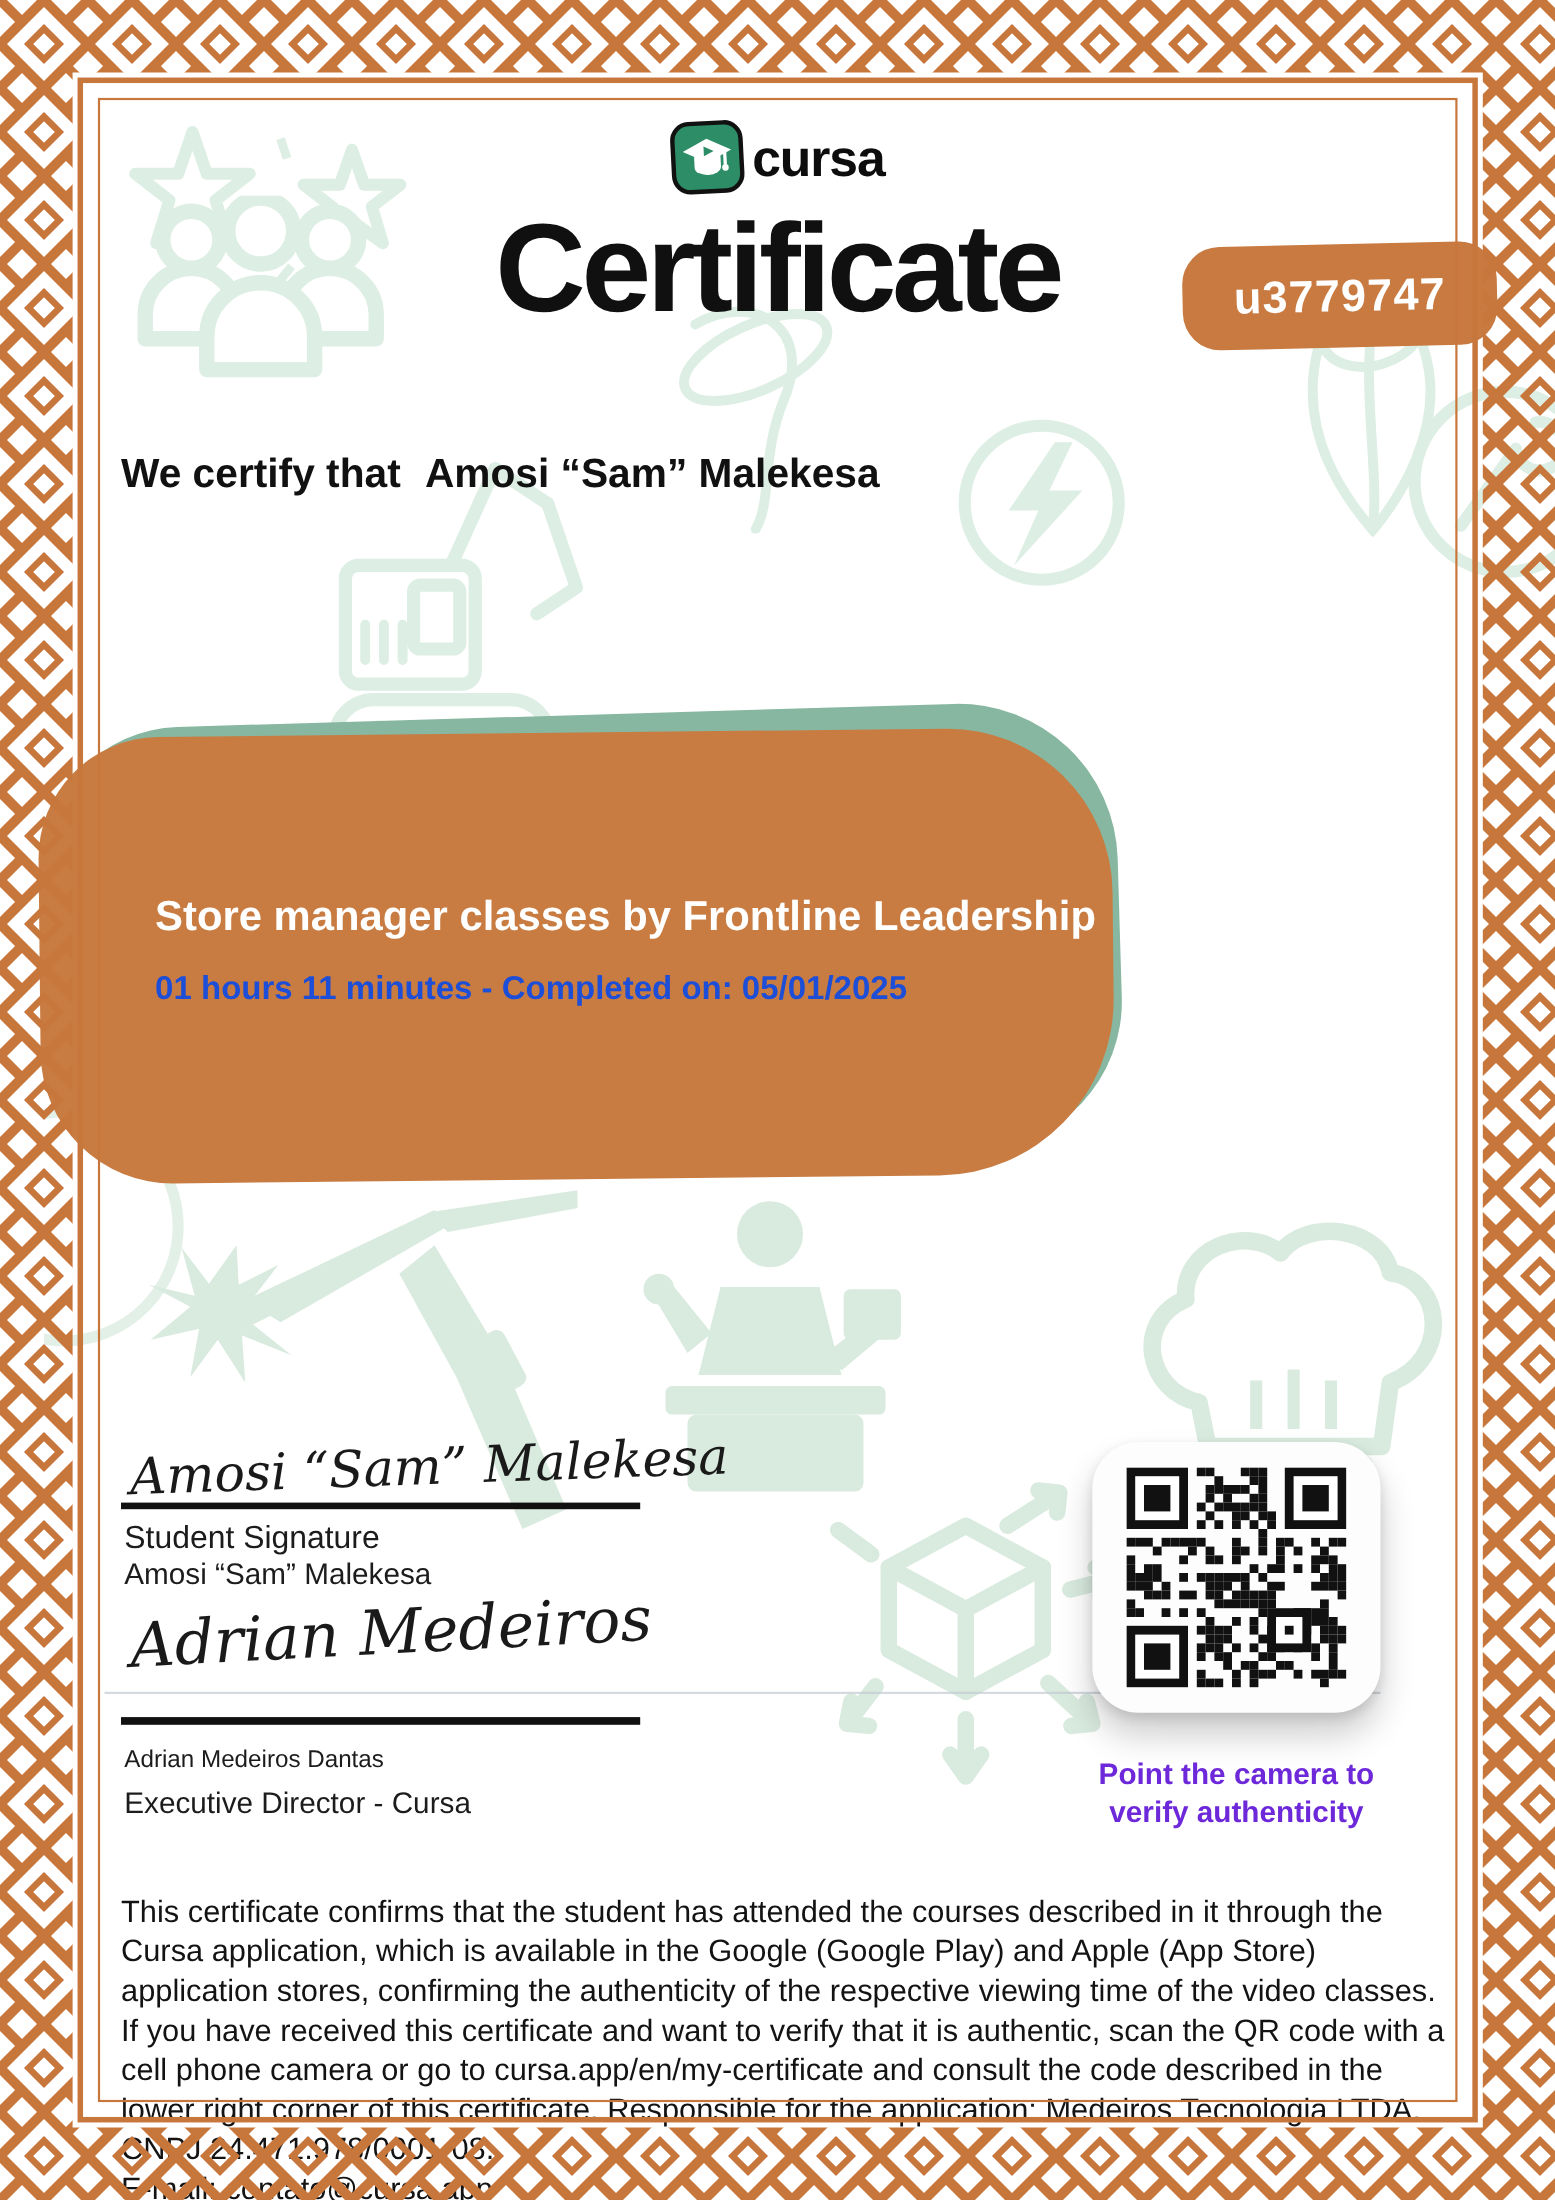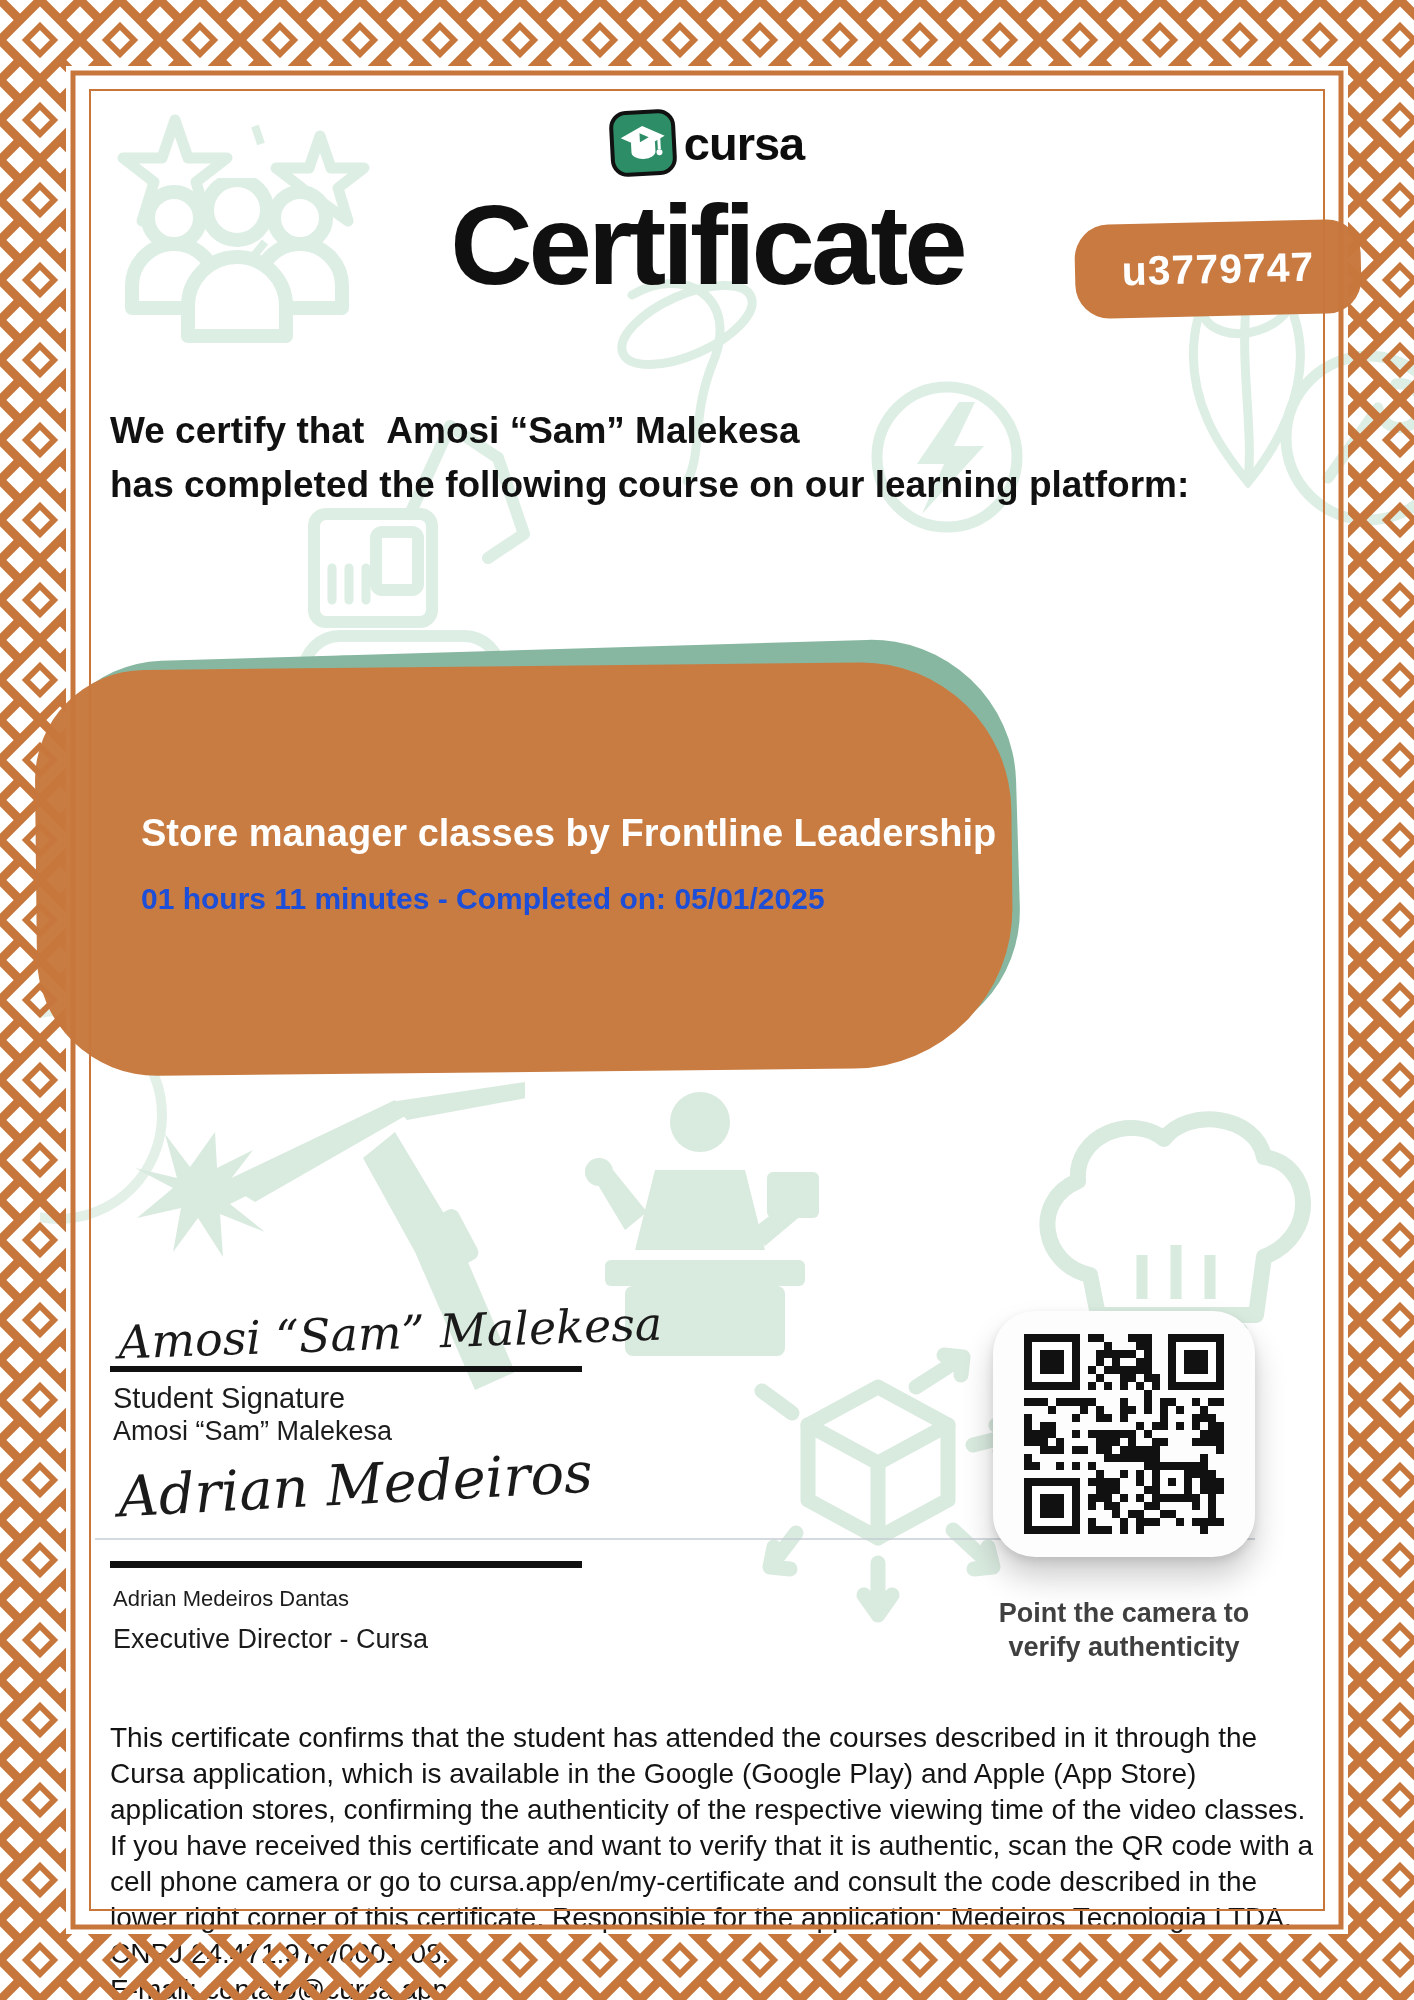--- a/index.html
+++ b/index.html
@@ -36,21 +36,21 @@
   .script{font-family:"DejaVu Serif",serif;font-style:italic;color:#1a1a1a;z-index:2;white-space:nowrap;}
   .sig1{left:118px;top:1306px;font-size:46px;transform:rotate(-2deg);}
   .sig2{left:118px;top:1452px;font-size:56px;transform:rotate(-3deg);}
   .sigline{position:absolute;background:#111;z-index:2;}
   .faintline{position:absolute;left:95px;top:1538px;width:1160px;height:2px;background:#c2cbd1;opacity:.7;z-index:1;}
   .siglabel{position:absolute;left:113px;color:#1c1c1c;z-index:2;}
   
   .qr-card{position:absolute;left:993px;top:1311px;width:262px;height:246px;background:#fdfdfd;border-radius:42px;
     box-shadow:0 20px 32px rgba(0,0,0,.20), 0 4px 10px rgba(0,0,0,.10);z-index:2;
     display:flex;align-items:center;justify-content:center;}
-  .qr-caption{position:absolute;left:958px;top:1596px;width:332px;text-align:center;color:#404040;
+  .qr-caption{position:absolute;left:958px;top:1596px;width:332px;text-align:center;color:#6d28d9;
     font-size:27px;font-weight:700;line-height:34px;z-index:2;}
   
   .footer{position:absolute;left:110px;top:1720px;width:1208px;color:#131313;font-size:28px;line-height:36px;z-index:2;}
   .footer .email{margin-top:0;}
   
   .frame{position:absolute;left:0;top:0;z-index:5;pointer-events:none;}
 </style>
 </head>
 <body>
 
@@ -159,21 +159,20 @@
         <circle cx="41" cy="33" r="3" fill="#fff"></circle>
       </svg>
     </div>
     <div class="logo-text">cursa</div>
   </div>
 
   <div class="cert-title">Certificate</div>
 
   <div class="intro">
     <div><span class="pre">We certify that</span><span class="name">Amosi “Sam” Malekesa</span></div>
-    <div class="line2">has completed the following course on our learning platform:</div>
   </div>
 
   <div class="blob-wrap">
     <div class="blob-teal"></div>
     <div class="blob-orange"></div>
     <div class="course-title">Store manager classes by Frontline Leadership</div>
     <div class="course-meta">01 hours 11 minutes - Completed on: 05/01/2025</div>
   </div>
 
   <div class="abs script sig1">Amosi “Sam” Malekesa</div>

